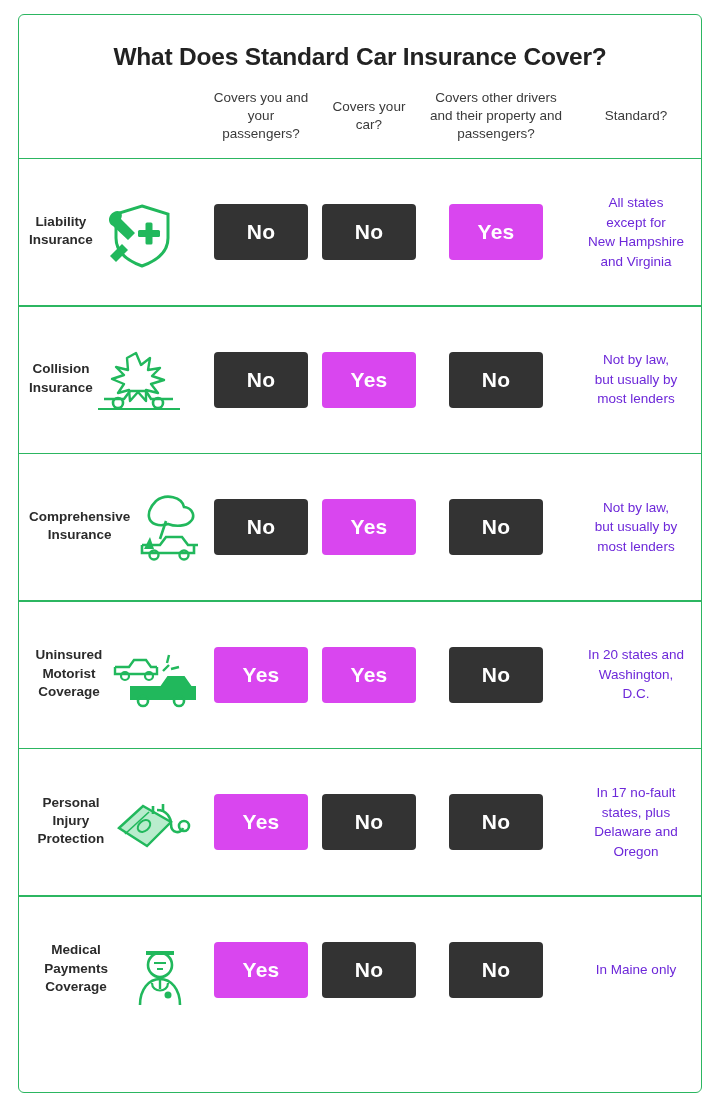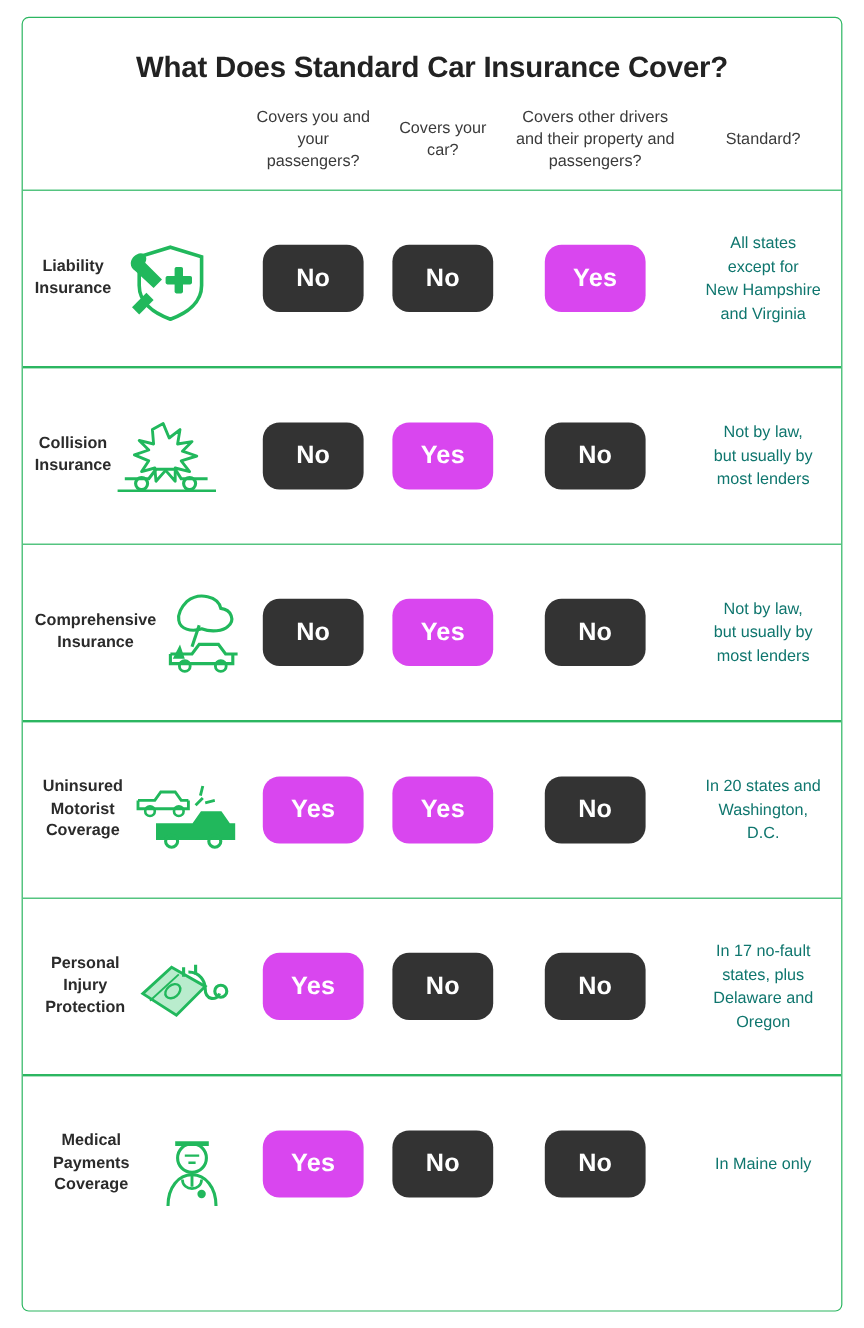--- a/index.html
+++ b/index.html
@@ -87,37 +87,37 @@
     justify-content: center;
   }
   .icon-wrap svg { display: block; }
 
   .chip-cell {
     display: flex;
     align-items: center;
     justify-content: center;
   }
   .chip {
-    width: 84px;
+    width: 94px;
     height: 56px;
-    border-radius: 14px;
+    border-radius: 4px;
     display: flex;
     align-items: center;
     justify-content: center;
     font-size: 21px;
     font-weight: bold;
     color: #ffffff;
     letter-spacing: 0.2px;
   }
   .chip.no { background: #333333; }
   .chip.yes { background: #d946ef; }
 
   .req-cell {
     font-size: 13.5px;
-    color: #0f766e;
+    color: #6d28d9;
     text-align: center;
     line-height: 1.45;
     padding: 0 8px;
     white-space: pre-line;
   }
   .spacer { flex: 1 1 auto; }
 </style>
 </head>
 <body>
 

